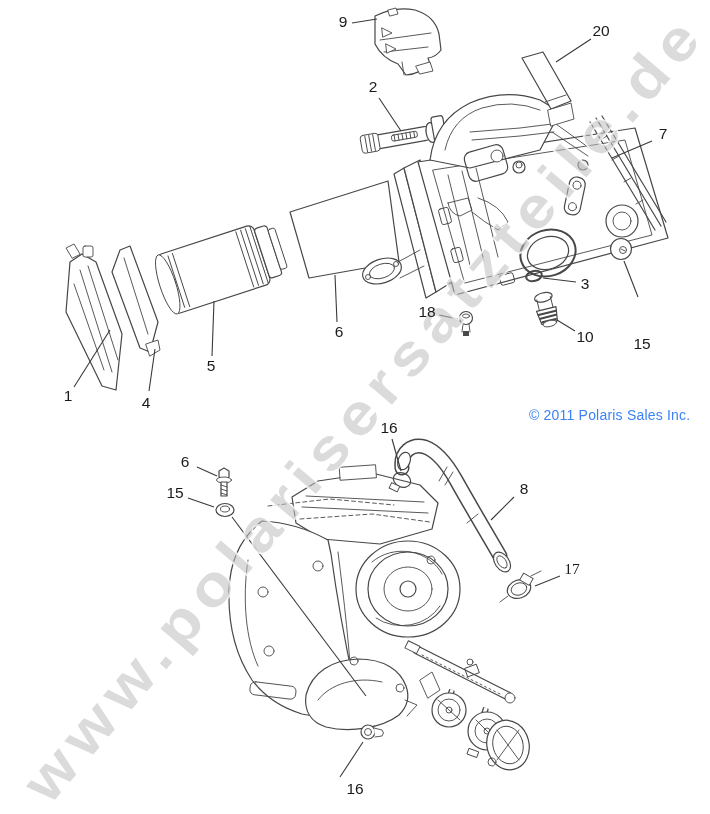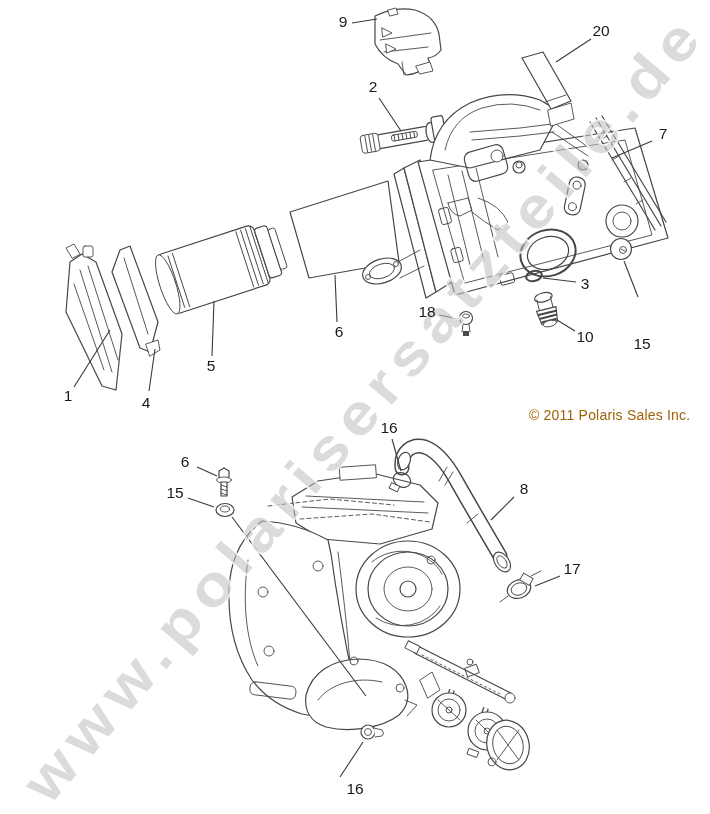--- a/index.html
+++ b/index.html
@@ -6,21 +6,21 @@
   .stage{position:relative;width:710px;height:814px;background:#fff;overflow:hidden;
          font-family:"Liberation Sans",sans-serif;}
   .stage svg{position:absolute;left:0;top:0;}
   .s{fill:none;stroke:#474747;stroke-width:1.2;stroke-linejoin:round;stroke-linecap:round;}
   .sf{fill:#ffffff;stroke:#474747;stroke-width:1.2;stroke-linejoin:round;stroke-linecap:round;}
   .thin{stroke-width:.9;}
   .thick{stroke-width:2;}
   .leader{stroke:#3a3a3a;stroke-width:1.1;}
   .callout{position:absolute;transform:translate(-50%,-50%);font-size:15.5px;color:#1a1a1a;
            white-space:nowrap;z-index:4;}
-  .copyright{position:absolute;font-size:14px;color:#a16207;letter-spacing:.2px;z-index:4;}
+  .copyright{position:absolute;font-size:14px;color:#3b82f6;letter-spacing:.2px;z-index:4;}
   .wm-text{font-family:"Liberation Sans",sans-serif;font-weight:bold;
            paint-order:stroke fill;}
 </style>
 </head>
 <body>
 
 <div class="stage">
 
 <svg width="710" height="814" viewBox="0 0 710 814">
 
@@ -268,19 +268,19 @@
       <div class="callout" style="left: 663px; top: 134px;">7</div>
       <div class="callout" style="left: 524px; top: 489px;">8</div>
       <div class="callout" style="left: 343px; top: 22px;">9</div>
       <div class="callout" style="left: 585px; top: 337px;">10</div>
       <div class="callout" style="left: 185px; top: 462px;">6</div>
       <div class="callout" style="left: 601px; top: 31px;">20</div>
       <div class="callout" style="left: 389px; top: 428px;">16</div>
       <div class="callout" style="left: 175px; top: 493px;">15</div>
       <div class="callout" style="left: 642px; top: 308px; margin-top: 36px;">15</div>
       <div class="callout" style="left: 333px; top: 789px; margin-left: 22px;">16</div>
-      <div class="callout" style="left: 572px; top: 569px;">17</div>
+      <div class="callout" style="left: 572px; top: 569px; font-family: Liberation Serif, serif;">17</div>
       <div class="callout" style="left: 427px; top: 312px;">18</div>
     </div>
 
 <div class="copyright" style="left:529px;top:407px;">© 2011 Polaris Sales Inc.</div>
 
 </div>
 
 </body></html>

